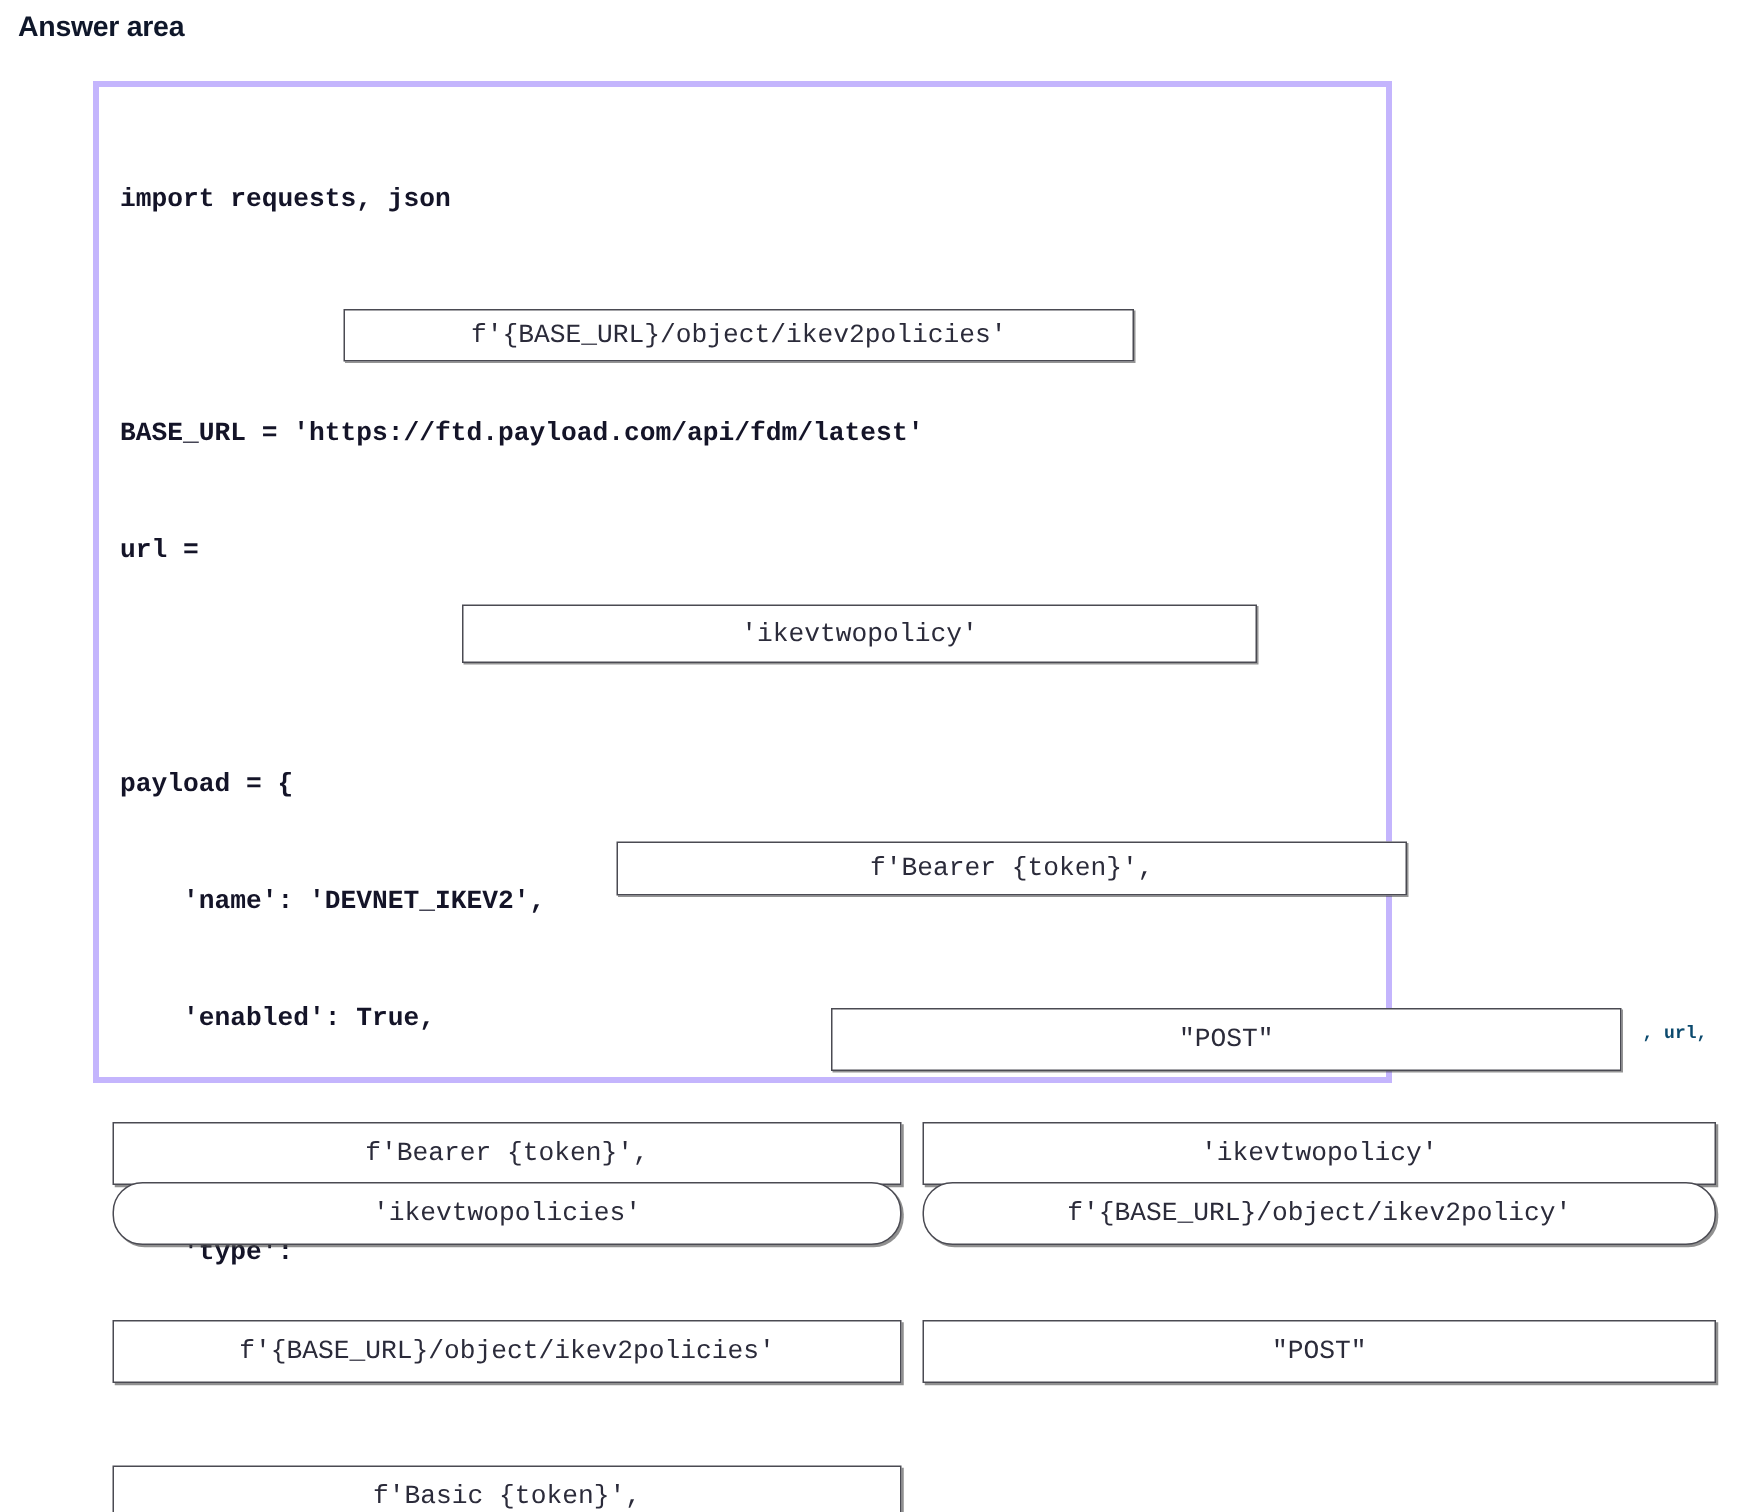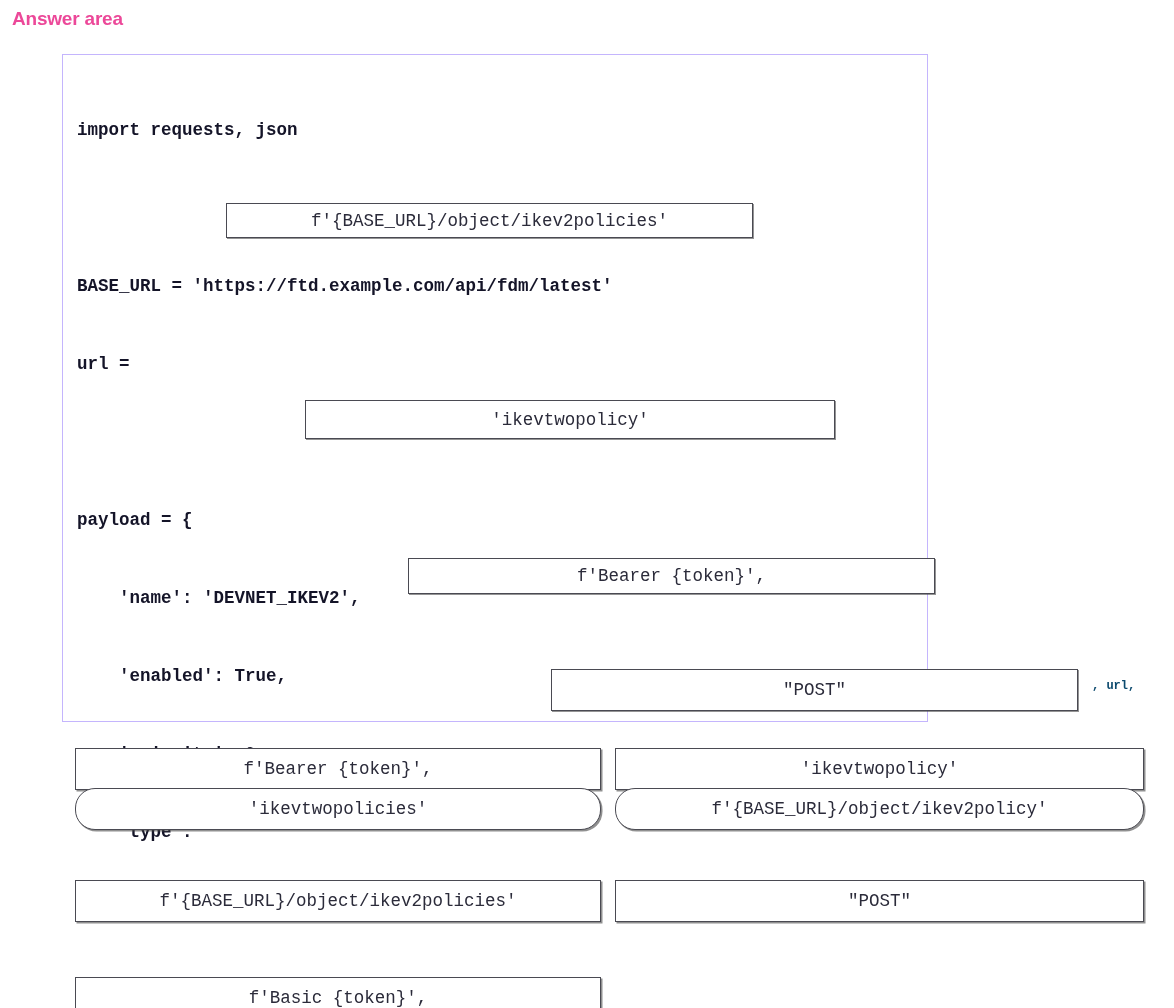--- a/index.html
+++ b/index.html
@@ -15,33 +15,33 @@
     overflow: hidden;
   }
 
   #page-title {
     position: absolute;
     left: 12px;
     top: 8px;
     font-family: "Liberation Sans", sans-serif;
     font-size: 19px;
     font-weight: bold;
-    color: #ec4899;
+    color: #0f172a;
     letter-spacing: -0.2px;
   }
 
   
   #code-panel {
     position: absolute;
     left: 62px;
     top: 54px;
     width: 866px;
     height: 668px;
     box-sizing: border-box;
-    border: 1px solid #c4b5fd;
+    border: 4px solid #c4b5fd;
     background: #ffffff;
   }
 
   #code-listing {
     position: absolute;
     left: 14px;
     top: 10px;
     right: 4px;
     bottom: 2px;
     font-family: "Liberation Mono", "DejaVu Sans Mono", monospace;
@@ -110,21 +110,21 @@
 </head>
 <body>
 
 <div id="page-title">Answer area</div>
 
 <div id="code-panel">
 
   <div id="code-listing">
     <div class="code-line">import requests, json</div>
     <div class="code-line blank"></div>
-    <div class="code-line">BASE_URL = 'https://ftd.example.com/api/fdm/latest'</div>
+    <div class="code-line">BASE_URL = 'https://ftd.payload.com/api/fdm/latest'</div>
     <div class="code-line">url = </div>
     <div class="code-line blank"></div>
     <div class="code-line">payload = {</div>
     <div class="code-line">    'name': 'DEVNET_IKEV2',</div>
     <div class="code-line">    'enabled': True,</div>
     <div class="code-line">    'priority': 0,</div>
     <div class="code-line">    'type': </div>
     
     
     

